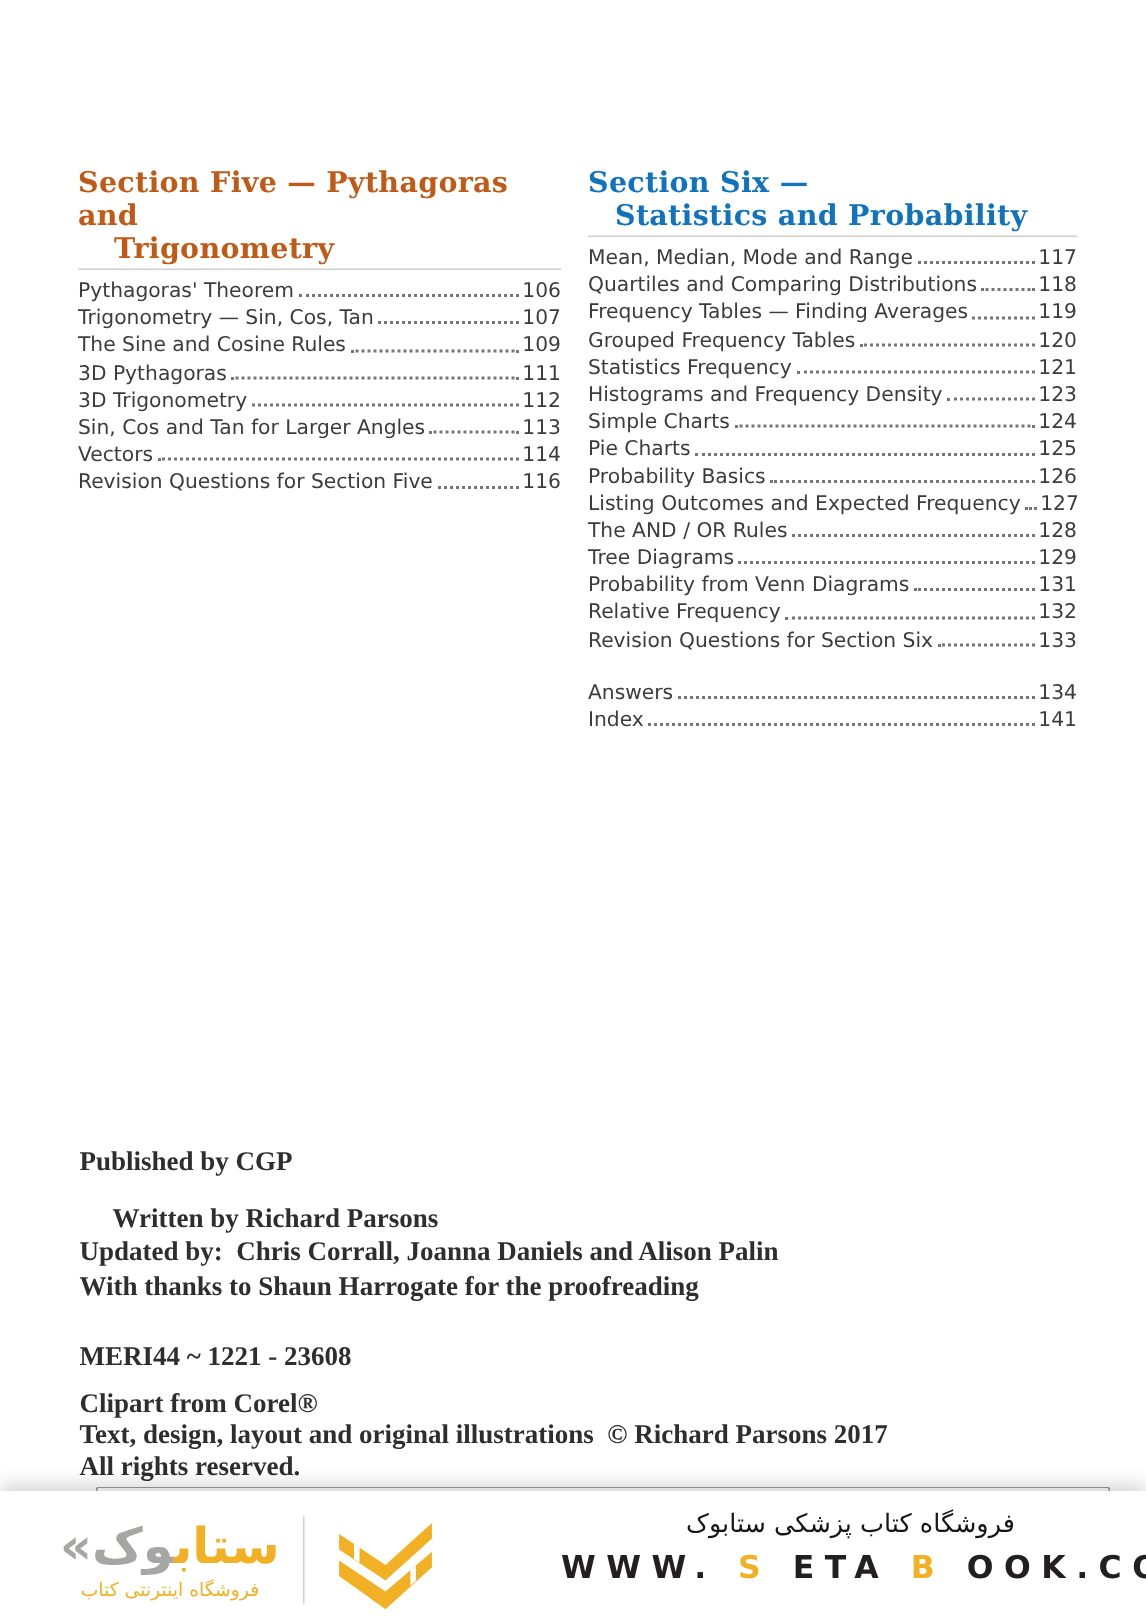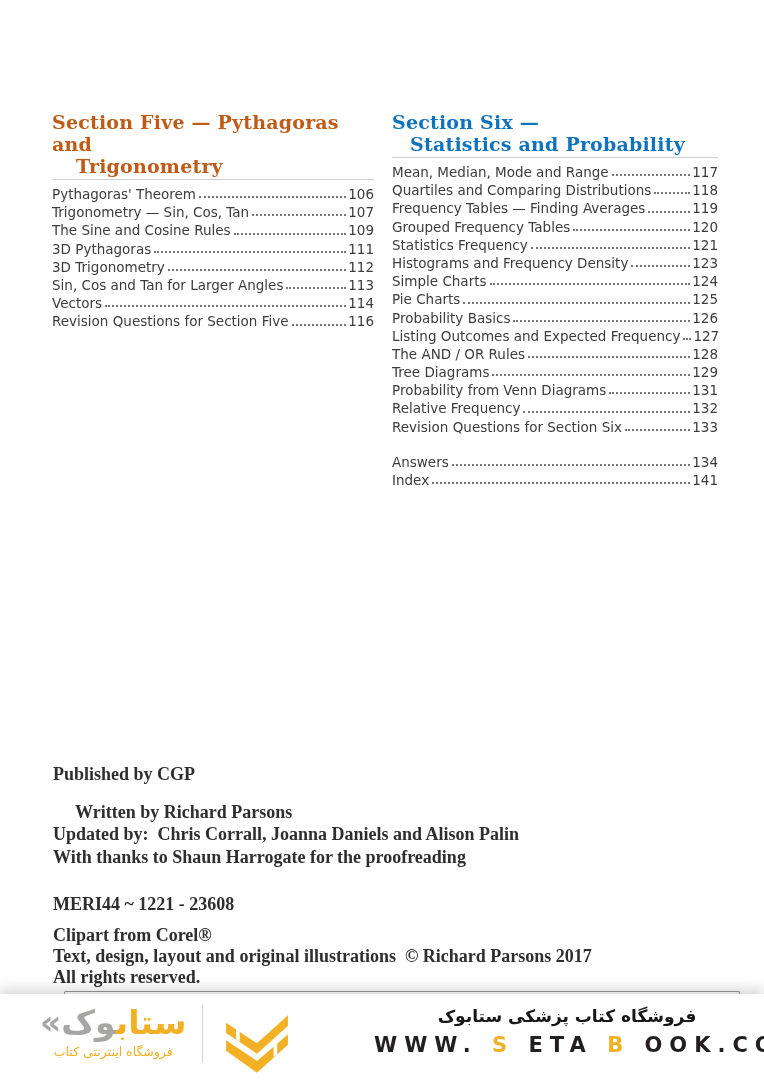--- a/index.html
+++ b/index.html
@@ -37,32 +37,32 @@
   .c-copyright { margin-bottom:4px; }
 
   
   .cut-box { position:absolute; left:64px; top:991px; width:674px; height:12px;
              border:1px solid #9a9a9a; border-bottom:none; border-radius:2px 2px 0 0; }
 
   
   .footer { position:absolute; left:0; bottom:0; width:764px; height:86px; background:#ffffff;
             box-shadow:0 -5px 12px rgba(0,0,0,0.16); }
 
-  .logo { position:absolute; left:40px; top:11px; display:flex; align-items:flex-start; }
+  .logo { position:absolute; left:40px; top:11px; display:flex; align-items:center; }
   .logo-text { text-align:center; }
   .wordmark { direction:rtl; font-size:33px; font-weight:bold; line-height:1.1; white-space:nowrap; }
   .wm-yellow { color:#f2b124; }
   .wm-gray   { color:#a6a6a5; }
   .wm-chev   { direction:ltr; unicode-bidi:isolate; color:#a6a6a5; font-weight:bold; }
   .tagline { direction:rtl; font-size:12.5px; margin-top:3px; color:#f2b124; letter-spacing:0.3px; }
   .logo-divider { width:1px; height:58px; background:#d2d2d2; margin:0 13px 0 15px; }
   .emblem { width:82px; height:70px; }
 
   .footer-right { position:absolute; right:4px; top:12px; width:386px; text-align:center; }
-  .shop-name { direction:rtl; font-size:17px; font-weight:bold; color:#161616; margin-bottom:7px; }
+  .shop-name { direction:rtl; font-size:17px; font-weight:normal; color:#161616; margin-bottom:7px; }
   .site-url { font-size:21px; font-weight:bold; letter-spacing:7px; color:#231f20; white-space:nowrap; }
 </style>
 </head>
 <body>
 
 <div class="page">
 
   <section class="toc-col col-left">
     <h2 class="sec-title" style="color: rgb(192, 91, 23);">
       <span>Section Five — Pythagoras and</span>

